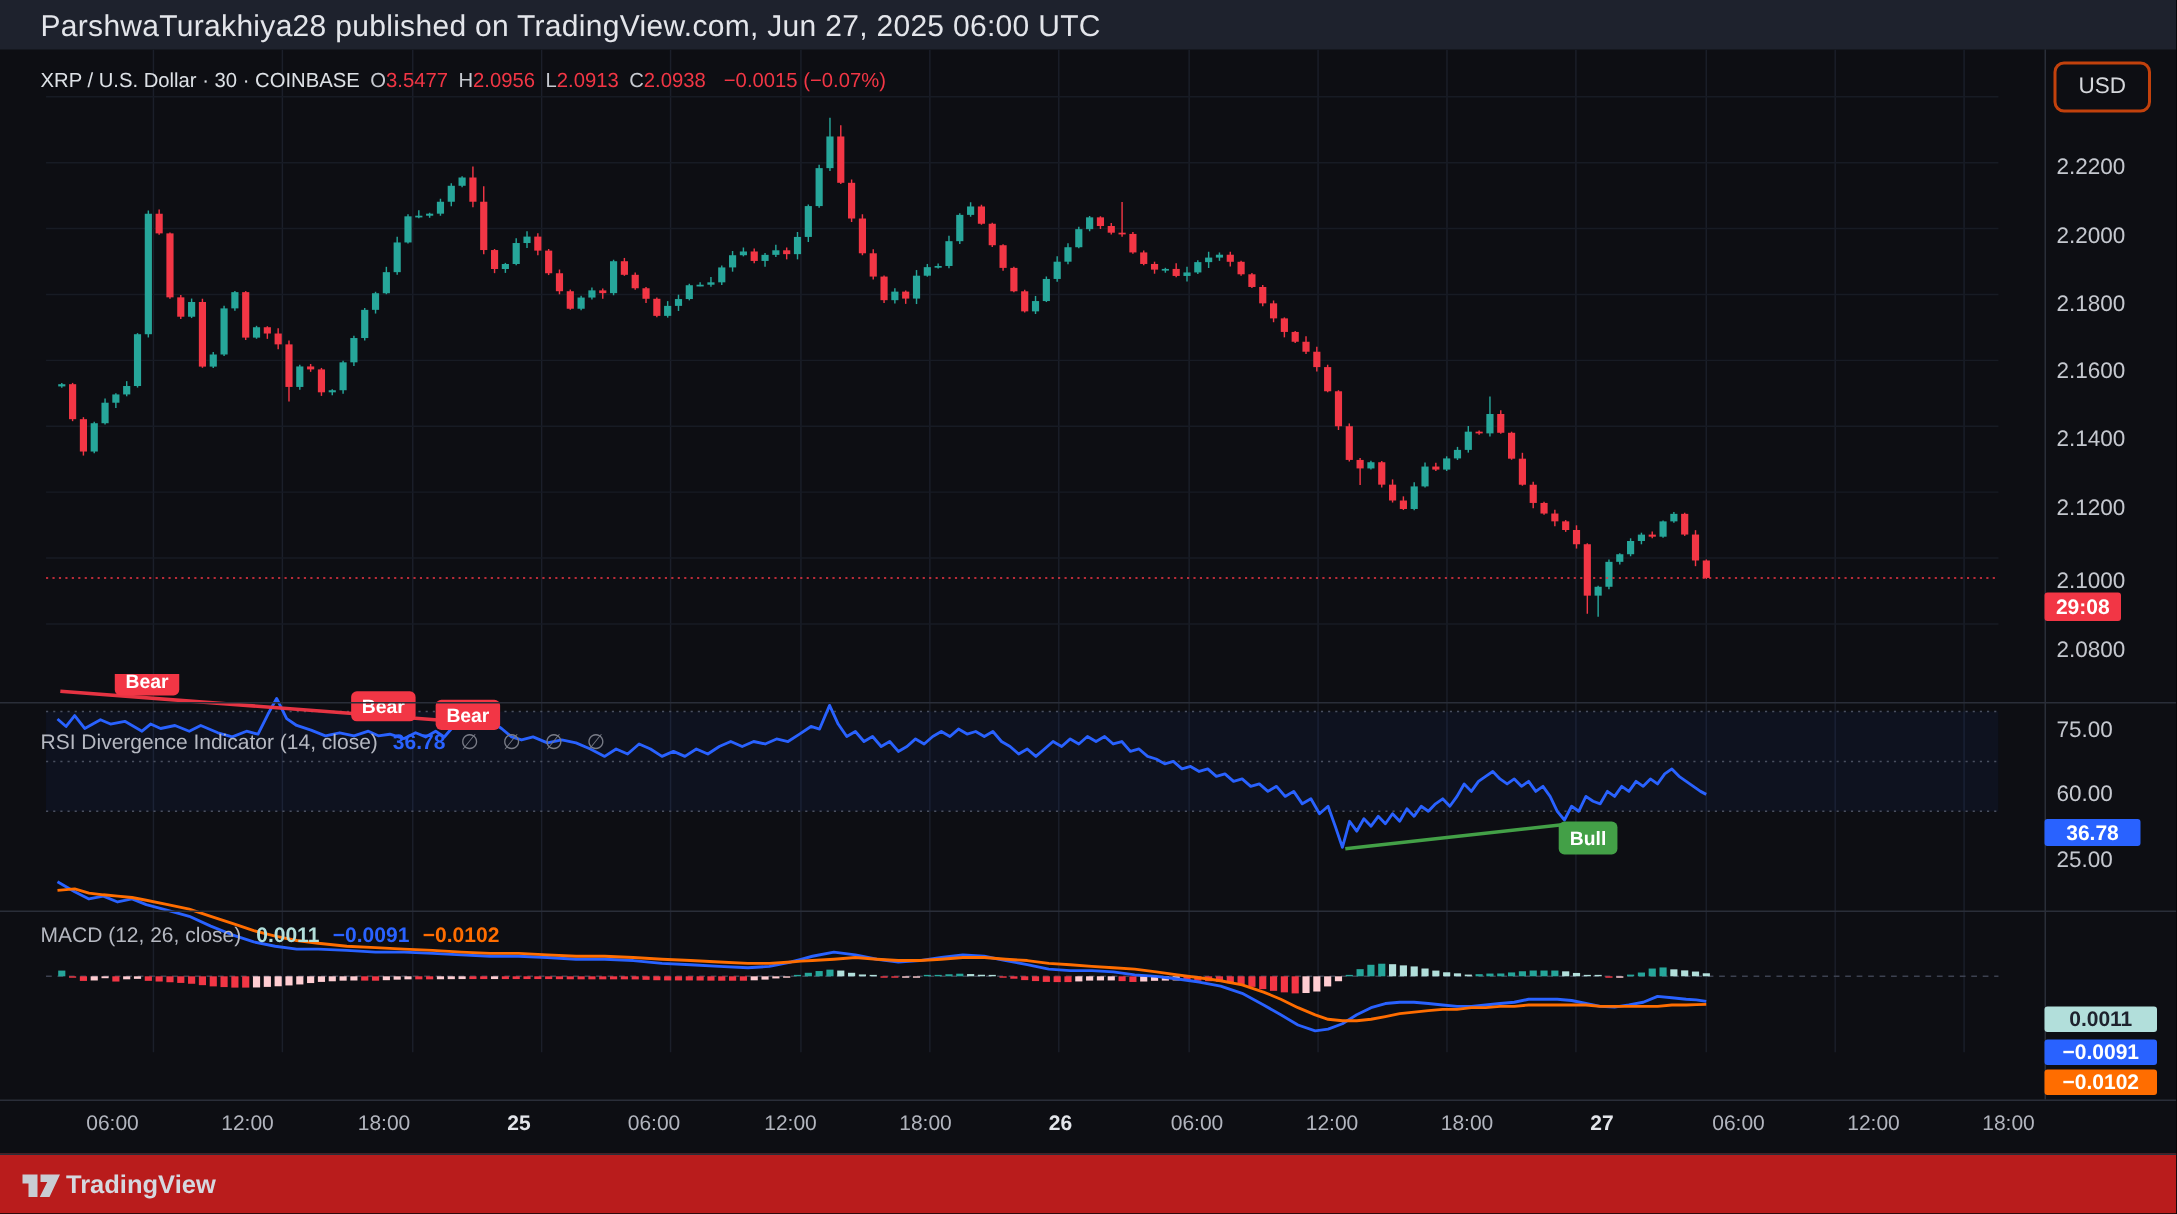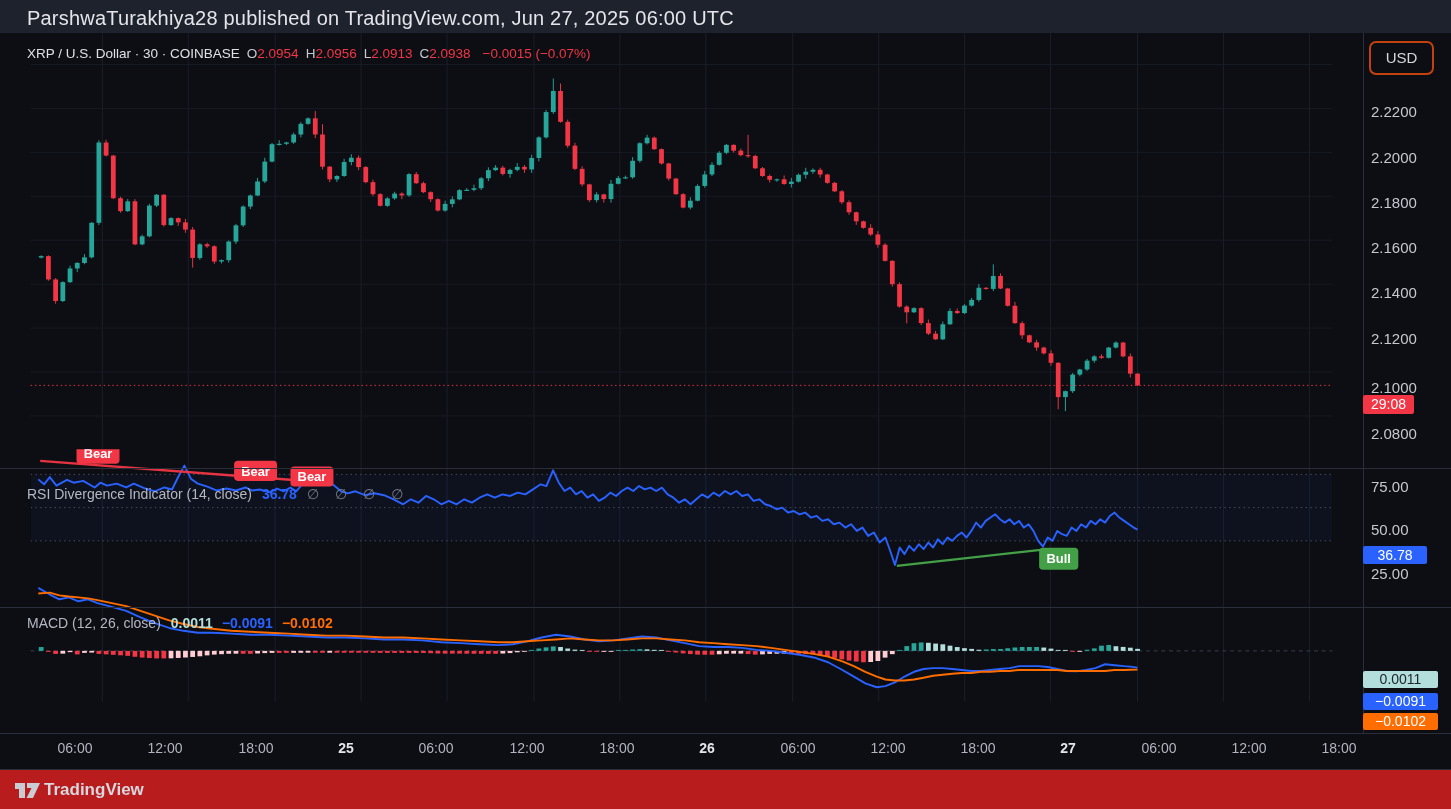--- a/index.html
+++ b/index.html
@@ -24,21 +24,21 @@
   #sym-legend .chg{color:#f23645;margin-left:12px;}
   #rsi-legend{left:27px;top:486px;color:#b5b8c1;}
   #rsi-legend .v{color:#2962ff;margin-left:10px;font-weight:600;}
   #rsi-legend .nulls{color:#787b86;margin-left:10px;letter-spacing:6px;}
   #macd-legend{left:27px;top:615px;color:#b5b8c1;}
   #macd-legend .h{color:#b2dfdb;margin-left:10px;font-weight:600;}
   #macd-legend .m{color:#2962ff;margin-left:9px;font-weight:600;}
   #macd-legend .s{color:#ff6d00;margin-left:9px;font-weight:600;}
   
   .axis-label{position:absolute;left:1371px;font-size:15px;color:#c5c8cf;}
-  .axis-badge{position:absolute;left:1363px;font-size:14px;font-weight:400;color:#fff;
+  .axis-badge{position:absolute;left:1363px;font-size:14px;font-weight:700;color:#fff;
               text-align:center;border-radius:2px;z-index:4;}
   
   #usd-btn{position:absolute;left:1369px;top:41px;width:61px;height:30px;border:2px solid #c2410c;
            border-radius:7px;color:#d5d7db;font-size:15px;line-height:30px;text-align:center;background:transparent;}
   
   .t-label{position:absolute;top:740px;font-size:14px;color:#b2b5be;transform:translateX(-50%);}
   .t-label.bold{color:#e3e5ea;font-weight:700;}
 </style>
 </head>
 <body>
@@ -555,21 +555,21 @@
       <rect x="1126.344" y="673.8161538461538" width="5" height="6.183846153846143" fill="#26a69a"></rect>
       <rect x="1133.897" y="675.134326923077" width="5" height="4.865673076923084" fill="#b2dfdb"></rect>
       <rect x="1141.45" y="675.8605769230769" width="5" height="4.13942307692307" fill="#b2dfdb"></rect>
       <rect x="1149.003" y="676.6761538461539" width="5" height="3.3238461538461634" fill="#b2dfdb"></rect>
       <rect x="1156.556" y="677.8846153846154" width="5" height="2.1153846153846163" fill="#b2dfdb"></rect>
       <polyline points="8,614.0 20,621.0 30,626.0 40,624.0 50,628.1 60,626.0 70,630.0 85,634.0 100,638.1 115,645.0 130,651.0 145,656.0 160,659.0 175,661.0 190,661.0 210,661.9 230,663.1 250,663.1 270,664.0 290,665.0 310,666.0 330,666.0 350,666.9 370,668.1 390,668.1 410,669.0 430,671.0 450,671.9 470,673.1 490,674.0 505,673.1 520,670.0 527,668.1 535,666.0 550,663.1 565,665.0 580,668.1 595,670.0 610,669.0 625,666.9 640,665.0 655,666.0 670,669.0 685,671.9 700,675.0 715,676.0 730,676.0 745,676.9 760,679.0 775,680.0 790,681.9 805,684.0 820,686.9 835,691.9 850,700.0 862,706.9 874,714.0 886,718.1 895,716.9 905,713.1 915,706.9 925,701.9 935,699.0 945,698.1 955,698.1 965,699.0 975,700.0 985,701.0 995,701.0 1005,700.0 1015,699.0 1025,698.1 1035,696.0 1045,696.0 1055,696.0 1065,696.9 1075,699.0 1085,701.0 1095,701.5 1105,700.0 1115,698.1 1125,694.0 1135,695.0 1145,696.0 1152,696.5 1159,697.5" fill="none" stroke="#2962ff" stroke-width="2" stroke-linejoin="round"></polyline>
       <polyline points="8,620.0 20,619.0 30,621.9 40,623.1 50,624.0 60,625.0 70,626.9 85,630.0 100,633.1 115,638.1 130,643.1 145,648.1 160,651.9 175,655.0 190,656.9 210,659.0 230,660.0 250,661.0 270,661.9 290,663.1 310,664.0 330,664.0 350,665.0 370,666.0 390,666.0 410,666.9 430,668.1 450,669.0 470,670.0 490,671.0 505,671.0 520,670.0 527,669.4 535,669.0 550,668.1 565,666.9 580,668.1 595,669.0 610,669.0 625,668.1 640,666.9 655,666.9 670,668.1 685,669.0 700,671.0 715,671.9 730,673.1 745,674.0 760,675.0 775,676.9 790,679.0 805,681.0 820,683.1 835,686.0 850,691.0 862,696.0 874,701.9 886,706.9 895,710.0 905,711.0 915,711.0 925,710.0 935,708.1 945,706.0 955,705.0 965,704.0 975,703.1 985,703.1 995,701.9 1005,701.9 1015,701.0 1025,701.0 1035,700.0 1045,700.0 1055,700.0 1065,700.0 1075,700.0 1085,701.0 1095,701.0 1105,701.0 1115,701.0 1125,701.0 1135,700.0 1145,700.0 1152,699.8 1159,699.6" fill="none" stroke="#ff6d00" stroke-width="2" stroke-linejoin="round"></polyline>
     </svg>
 
   <div id="sym-legend" class="legend">
-    <span>XRP / U.S. Dollar · 30 · COINBASE</span><span id="ohlc-slot"><span class="lab">O</span><span class="val">2.0954</span><span class="lab">H</span><span class="val">2.0956</span><span class="lab">L</span><span class="val">2.0913</span><span class="lab">C</span><span class="val">2.0938</span></span><span class="chg">−0.0015 (−0.07%)</span>
+    <span>XRP / U.S. Dollar · 30 · COINBASE</span><span id="ohlc-slot"><span class="lab">O</span><span class="val">3.5477</span><span class="lab">H</span><span class="val">2.0956</span><span class="lab">L</span><span class="val">2.0913</span><span class="lab">C</span><span class="val">2.0938</span></span><span class="chg">−0.0015 (−0.07%)</span>
   </div>
 
   <div id="rsi-legend" class="legend">
     <span>RSI Divergence Indicator (14, close)</span><span class="v">36.78</span><span class="nulls">∅ ∅ ∅ ∅</span>
   </div>
 
   <div id="macd-legend" class="legend">
     <span>MACD (12, 26, close)</span><span class="h">0.0011</span><span class="m">−0.0091</span><span class="s">−0.0102</span>
   </div>
 
@@ -581,21 +581,21 @@
   <div id="price-axis">
       <div class="axis-label" style="top: 103px;">2.2200</div>
       <div class="axis-label" style="top: 149px;">2.2000</div>
       <div class="axis-label" style="top: 194px;">2.1800</div>
       <div class="axis-label" style="top: 239px;">2.1600</div>
       <div class="axis-label" style="top: 284px;">2.1400</div>
       <div class="axis-label" style="top: 330px;">2.1200</div>
       <div class="axis-label" style="top: 379px;">2.1000</div>
       <div class="axis-label" style="top: 425px;">2.0800</div>
       <div class="axis-label" style="top: 478px;">75.00</div>
-      <div class="axis-label" style="top: 521px;">50.00</div>
+      <div class="axis-label" style="top: 521px;">60.00</div>
       <div class="axis-label" style="top: 565px;">25.00</div>
     </div>
   <div id="time-axis">
       <div class="t-label" style="left: 75px;">06:00</div>
       <div class="t-label" style="left: 165px;">12:00</div>
       <div class="t-label" style="left: 256px;">18:00</div>
       <div class="t-label bold" style="left: 346px;">25</div>
       <div class="t-label" style="left: 436px;">06:00</div>
       <div class="t-label" style="left: 527px;">12:00</div>
       <div class="t-label" style="left: 617px;">18:00</div>

